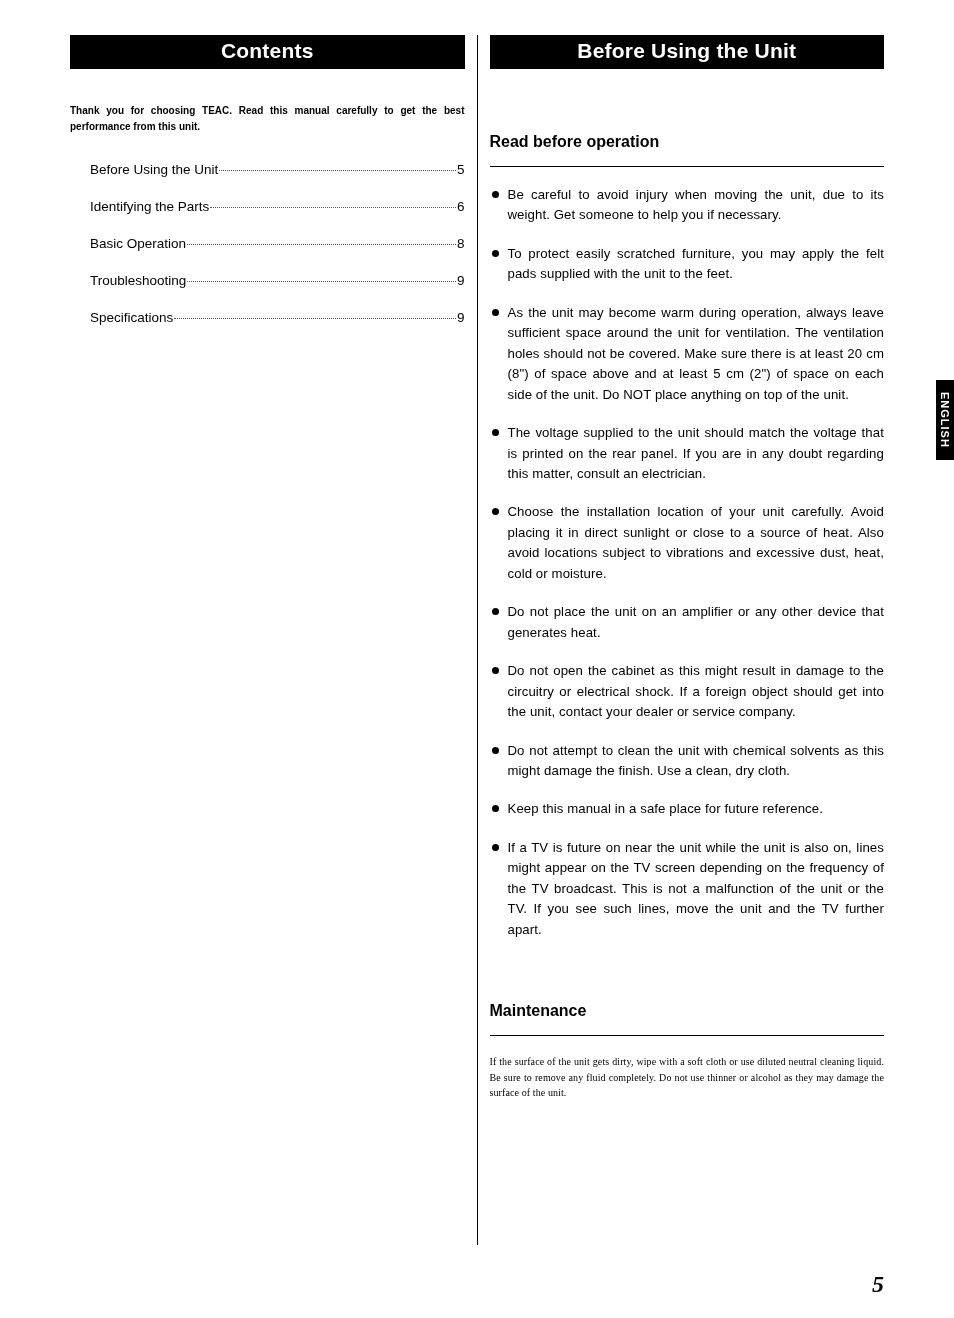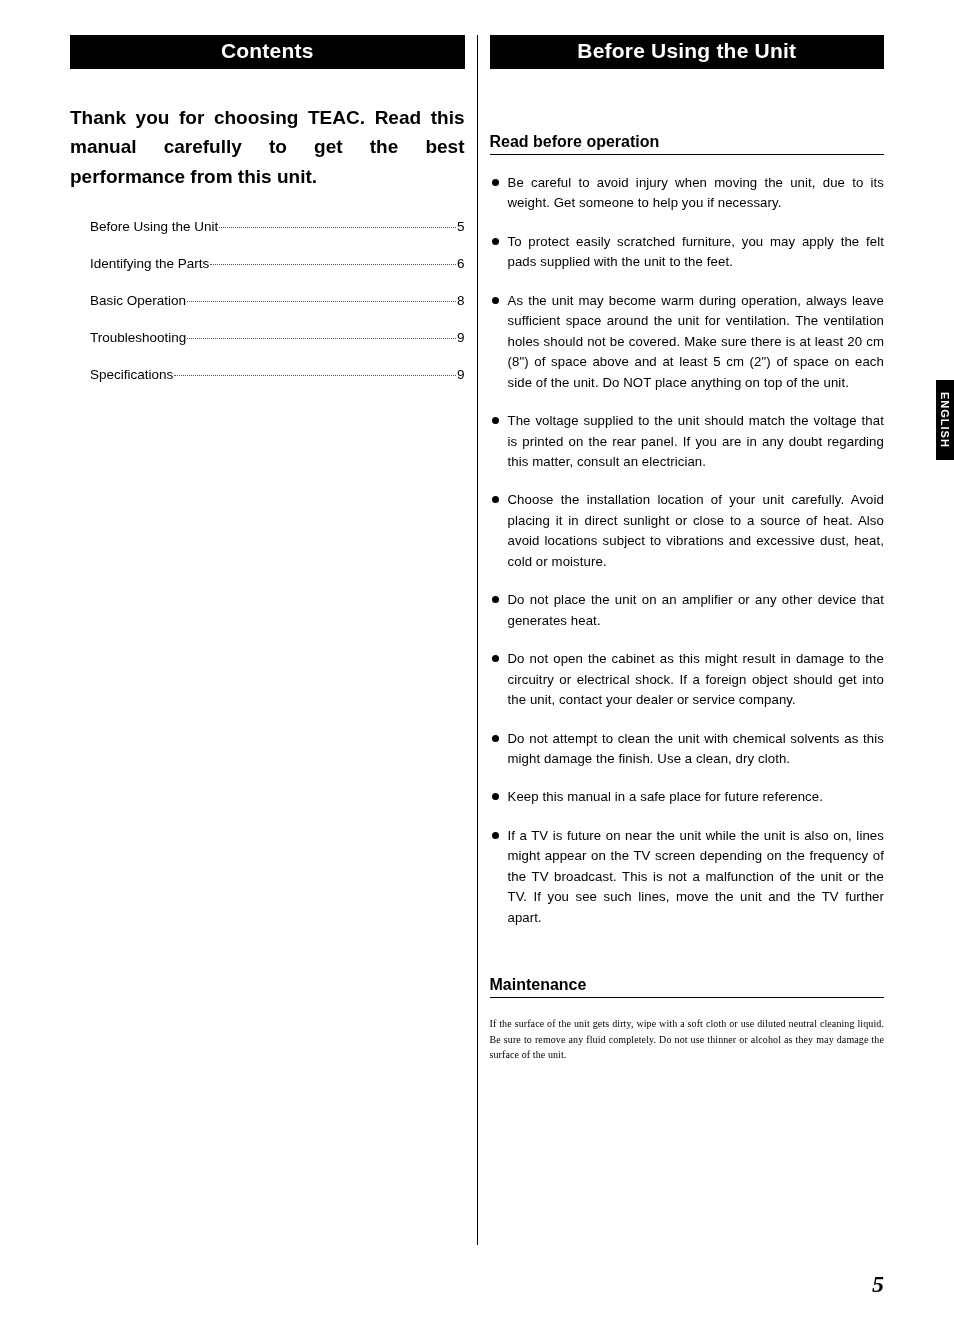--- a/index.html
+++ b/index.html
@@ -38,21 +38,21 @@
       color: #fff;
       text-align: center;
       font-weight: bold;
       font-size: 21px;
       padding: 4px 0 6px 0;
       margin-bottom: 34px;
       letter-spacing: 0.2px;
     }
     .intro {
       font-weight: bold;
-      font-size: 19px;
+      font-size: 10px;
       line-height: 1.55;
       margin-bottom: 28px;
       text-align: justify;
     }
     .toc {
       padding-left: 20px;
       padding-right: 0px;
     }
     .toc-row {
       display: flex;
@@ -71,27 +71,27 @@
       position: relative;
       top: -3px;
     }
     .toc-page {
       flex: 0 0 auto;
     }
     .subheading {
       font-weight: bold;
       font-size: 16px;
       border-bottom: 1.5px solid #000;
-      padding-bottom: 3px;
+      padding-bottom: 15px;
       margin-bottom: 18px;
     }
     .bullets {
       list-style: none;
       padding: 0;
-      margin: 0 0 48px 0;
+      margin: 0 0 62px 0;
     }
     .bullets li {
       position: relative;
       padding-left: 18px;
       font-size: 13.2px;
       line-height: 1.55;
       margin-bottom: 18px;
       text-align: justify;
       letter-spacing: 0.1px;
     }

